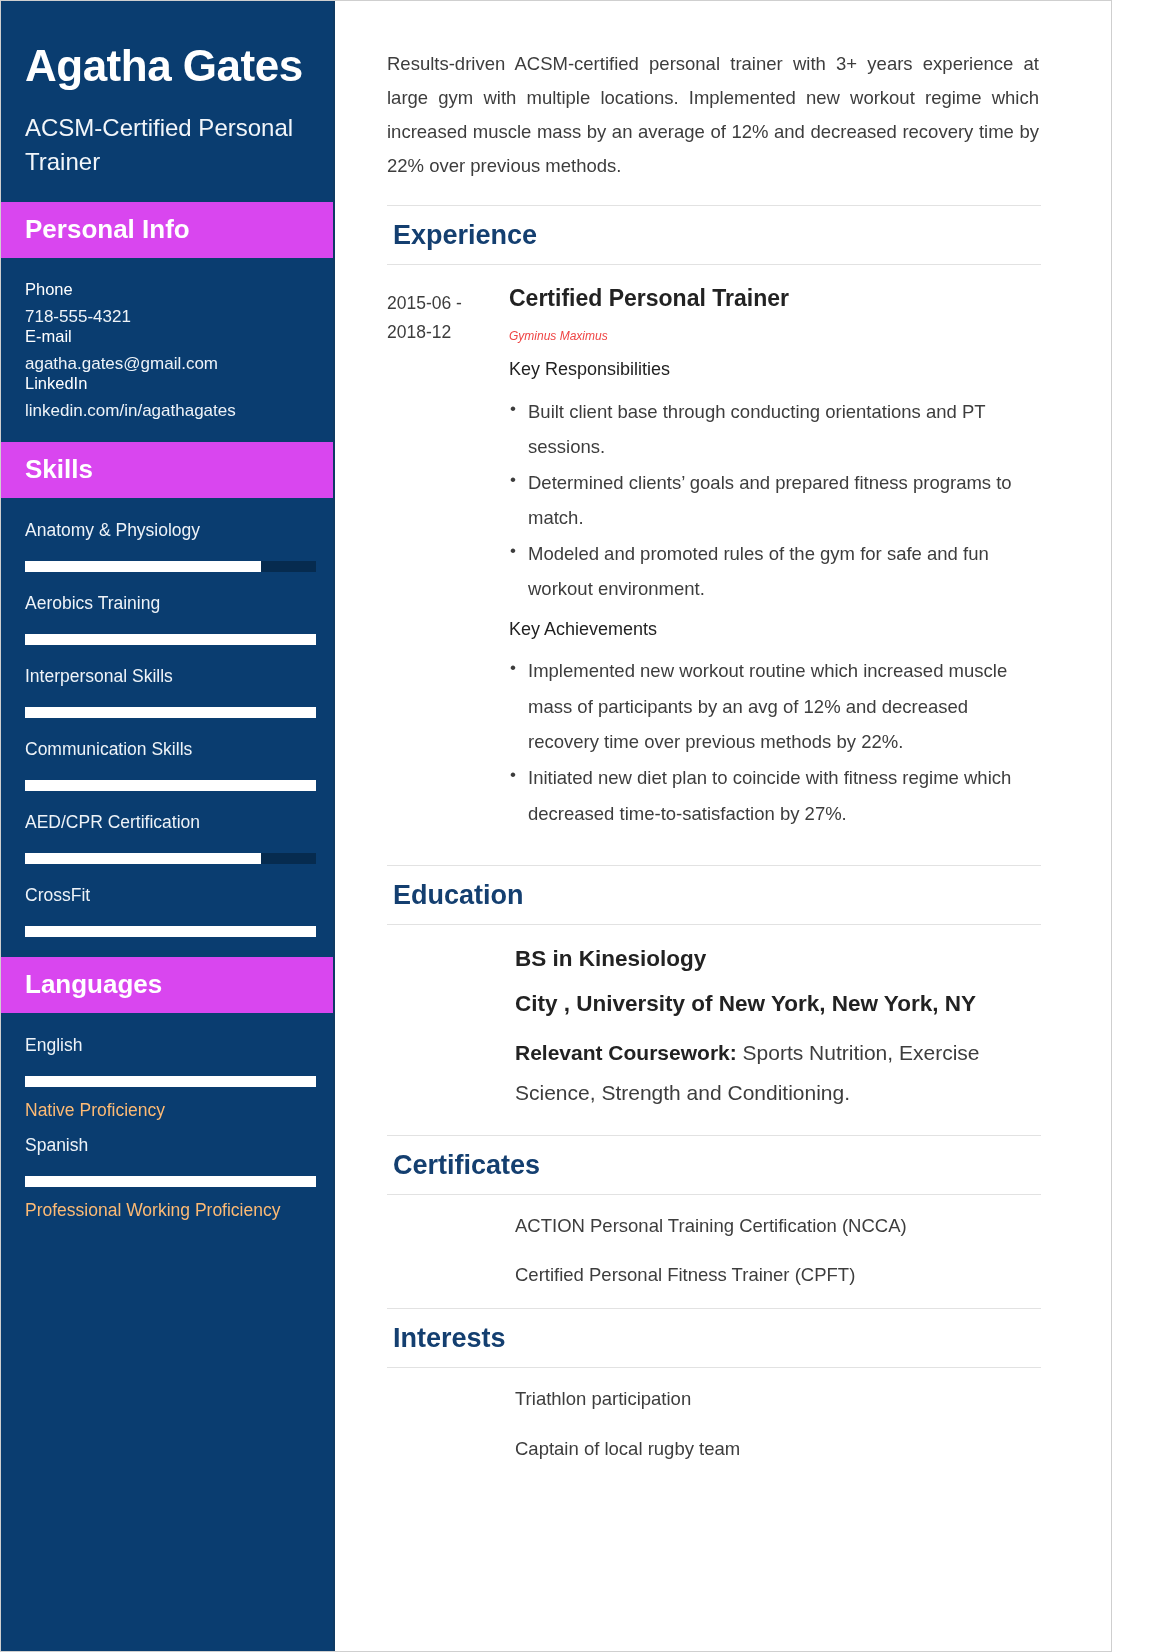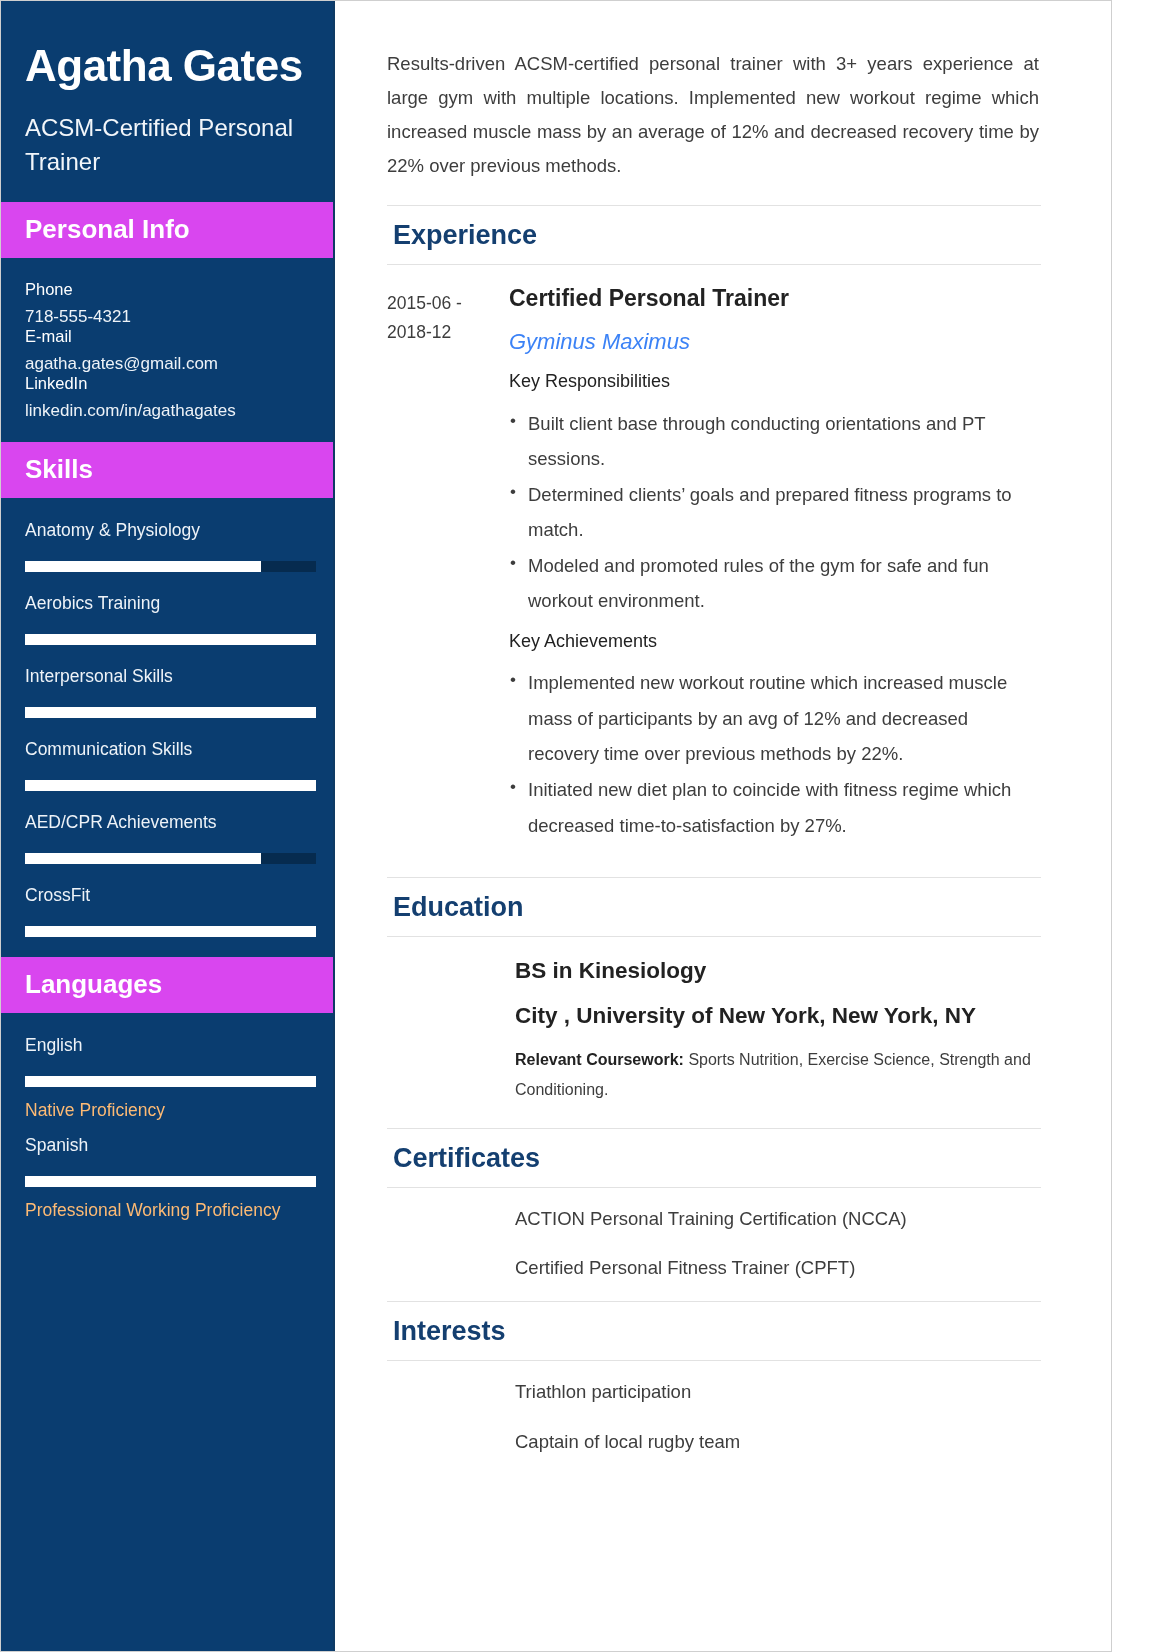--- a/index.html
+++ b/index.html
@@ -144,23 +144,23 @@
   .entry-body { flex: 1 1 auto; }
 
   .job-role {
     font-size: 23px;
     font-weight: bold;
     color: #222222;
     line-height: 1.2;
     margin-bottom: 16px;
   }
   .company {
-    font-size: 22px;
+    font-size: 12px;
     font-style: italic;
-    color: #3b82f6;
+    color: #ef4444;
     margin-bottom: 16px;
     line-height: 1.2;
   }
   .sub-head {
     font-size: 18px;
     font-weight: normal;
     color: #222222;
     margin-bottom: 13px;
     line-height: 1.2;
   }
@@ -190,21 +190,21 @@
     margin-bottom: 18px;
   }
   .edu-school {
     font-size: 22.5px;
     font-weight: bold;
     color: #222222;
     line-height: 1.2;
     margin-bottom: 16px;
   }
   .edu-course {
-    font-size: 16px;
+    font-size: 21px;
     color: #3d3d3d;
     line-height: 1.9;
   }
   .edu-course b { color: #222222; font-weight: bold; }
 
   .plain-item {
     font-size: 18.5px;
     color: #3d3d3d;
     line-height: 1.2;
     margin-bottom: 27px;
@@ -260,21 +260,21 @@
           <div class="bar-fill" style="width: 100%;"></div>
         </div>
       </div>
       <div class="skill-row">
         <div class="skill-name">Communication Skills</div>
         <div class="bar-track">
           <div class="bar-fill" style="width: 100%;"></div>
         </div>
       </div>
       <div class="skill-row">
-        <div class="skill-name">AED/CPR Achievements</div>
+        <div class="skill-name">AED/CPR Certification</div>
         <div class="bar-track">
           <div class="bar-fill" style="width: 81%;"></div>
         </div>
       </div>
       <div class="skill-row">
         <div class="skill-name">CrossFit</div>
         <div class="bar-track">
           <div class="bar-fill" style="width: 100%;"></div>
         </div>
       </div>

